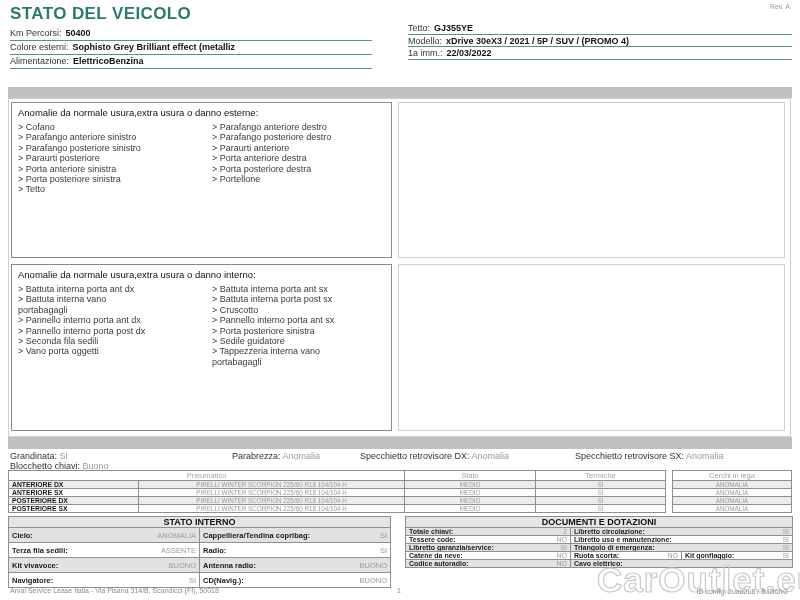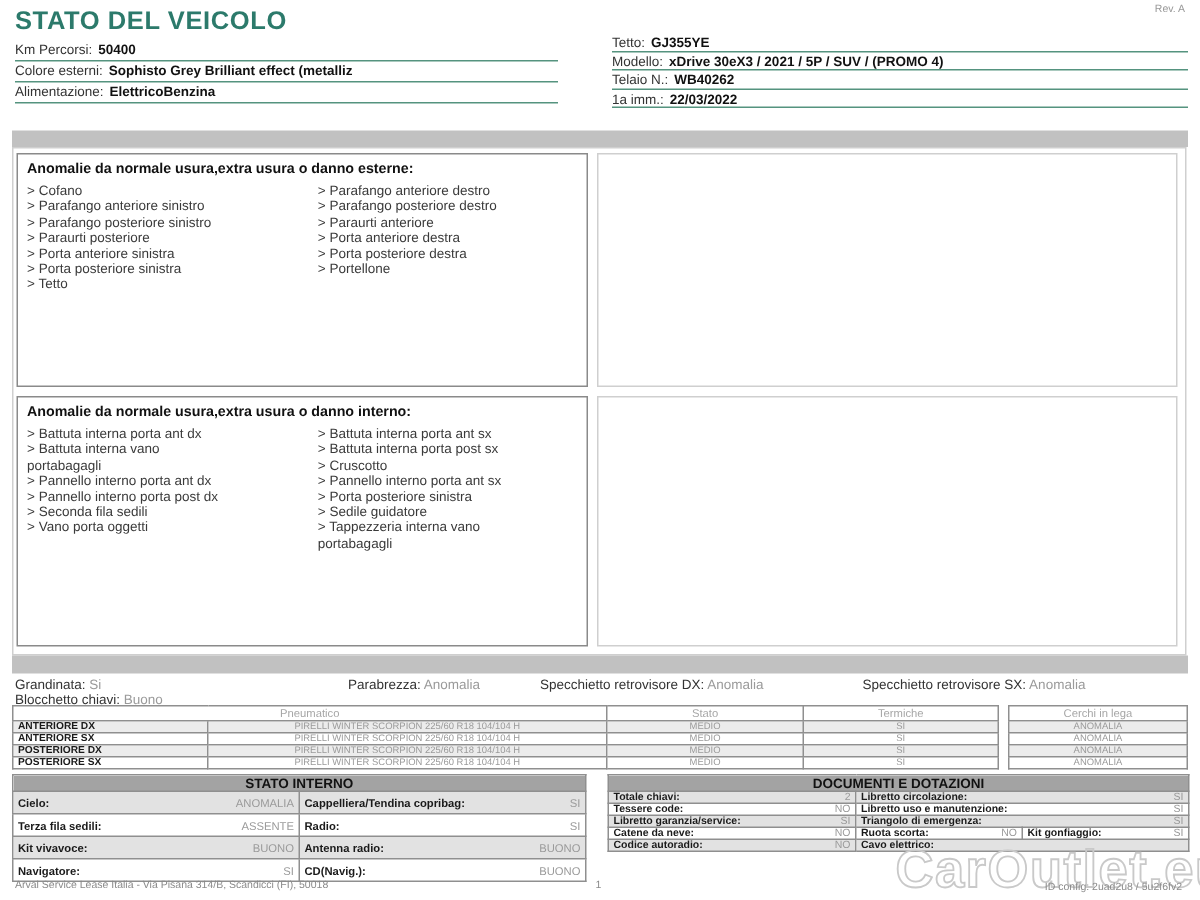--- a/index.html
+++ b/index.html
@@ -21,21 +21,21 @@
   .band1 { top:87px; height:11px; }
   .band2 { top:437px; height:12px; }
 
   .main { position:absolute; left:8px; top:98px; width:783px; height:339px; border:1px solid #CFCFCF; }
   .abox { position:absolute; left:2px; width:381px; border:1px solid #8A8A8A; background:#fff; }
   .ebox { position:absolute; left:389px; width:387px; border:1px solid #CFCFCF; background:#fff; }
   .ext-left { top:3px; height:156px; }
   .ext-right { top:3px; height:156px; }
   .int-left { top:165px; height:167px; }
   .int-right { top:165px; height:167px; }
-  .abox-title { margin:4px 6px 3px; font-size:9.5px; font-weight:bold; color:#111; }
+  .abox-title { margin:4px 6px 3px; font-size:9.5px; font-weight:normal; color:#111; }
   .cols { display:flex; padding:1px 6px; }
   .colL { width:196px; }
   .colR { width:175px; }
   .item { font-size:9px; line-height:10.4px; color:#3A3A3A; white-space:pre-line; }
 
   .cond { position:absolute; left:0; top:451px; width:800px; height:20px; font-size:9px; line-height:10px; }
   .cond .ci { position:absolute; white-space:nowrap; }
   .c0 { left:10px; top:0; } .c1 { left:232px; top:0; } .c2 { left:360px; top:0; } .c3 { left:575px; top:0; } .c4 { left:10px; top:10px; }
   .clbl { color:#333; } .cval { color:#9A9A9A; }
 
@@ -45,21 +45,21 @@
   .tyres-table { left:8px; top:470px; width:657px; }
   .cerchi-table { left:672px; top:470px; width:120px; }
   .tyres-table td, .cerchi-table td { height:8px; padding:0 3px; font-size:6.3px; }
   td.th { height:9px; color:#A6A6A6; font-size:7.5px; text-align:center; font-weight:normal; }
   td.pos { font-weight:bold; font-size:6.8px; color:#1A1A1A; }
   td.desc, td.st, td.tm, td.ce { color:#9A9A9A; text-align:center; }
   tr.alt { background:#ECECEC; }
 
   .si-table { left:8px; top:516px; width:382px; }
   .doc-table { left:405px; top:516px; width:387px; }
-  td.tbl-title { height:10px; background:#a3a3a3; font-size:9px; font-weight:bold; color:#111; text-align:center; }
+  td.tbl-title { height:10px; background:#e5e5e5; font-size:9px; font-weight:bold; color:#111; text-align:center; }
   td.kv { height:15px; padding:0 3px; font-size:7.5px; }
   .doc-table td.kv { height:7.8px; font-size:7px; }
   .klbl { float:left; font-weight:bold; color:#1A1A1A; }
   .kval { float:right; color:#9A9A9A; }
   tr.galt { background:#E2E2E2; }
 
   .footer-left { position:absolute; left:10px; top:587px; font-size:7px; color:#8A8A8A; z-index:4; }
   .footer-page { position:absolute; left:397px; top:587px; font-size:7px; color:#8A8A8A; z-index:4; }
   .footer-id { position:absolute; right:12px; top:588px; font-size:7px; color:#8A8A8A; z-index:4; }
 
@@ -85,23 +85,20 @@
       <span class="lbl">Alimentazione:</span><span class="val">Elettrico</span><span class="val2">Benzina</span>
     </div>
   </div>
 
   <div class="hdr-right">
     <div class="hrow">
       <span class="lbl">Tetto:</span><span class="val">GJ355YE</span>
     </div>
     <div class="hrow">
       <span class="lbl">Modello:</span><span class="val">xDrive 30eX3 / 2021 / 5P / SUV / (PROMO 4)</span>
-    </div>
-    <div class="hrow">
-      <span class="lbl">Telaio N.:</span><span class="val">WB40262</span>
     </div>
     <div class="hrow">
       <span class="lbl">1a imm.:</span><span class="val">22/03/2022</span>
     </div>
   </div>
 
   <div class="band band1"></div>
 
   <div class="main">
     <div class="abox ext-left">

